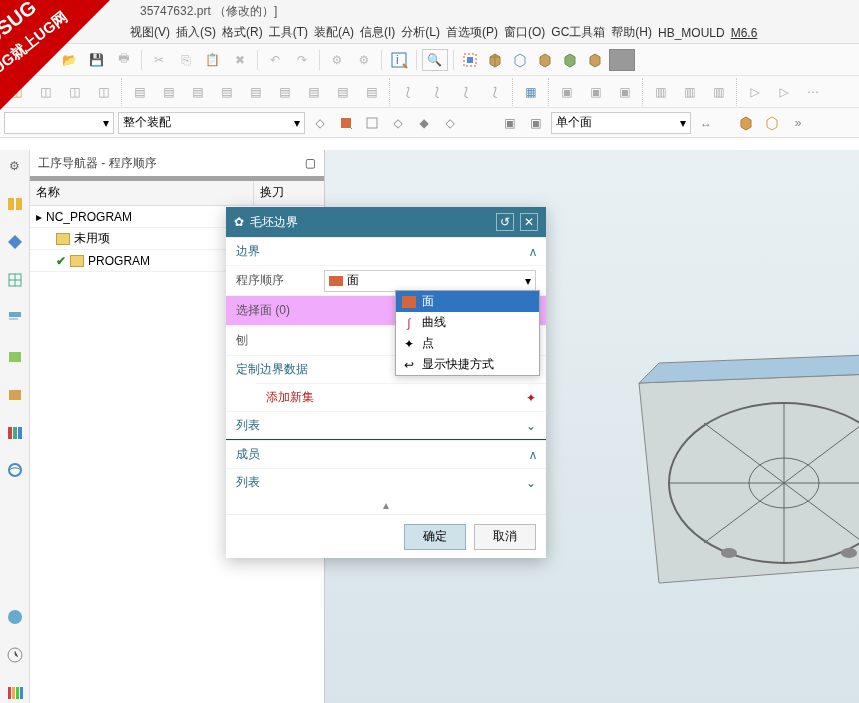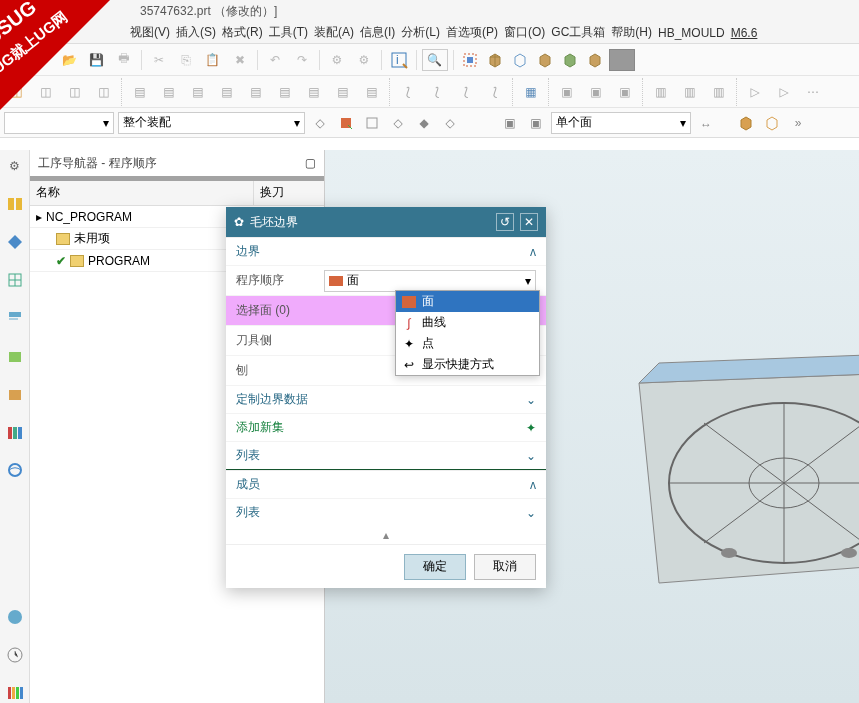--- a/index.html
+++ b/index.html
@@ -62,21 +62,21 @@
 .dialog-title .dbtn { width: 18px; height: 18px; display: flex; align-items: center; justify-content: center; border: 1px solid rgba(255,255,255,.5); cursor: pointer; }
 .dialog-body { padding: 0; }
 .section-head { height: 28px; display: flex; align-items: center; justify-content: space-between; padding: 0 10px; color: #2a6a86; border-top: 1px solid #eee; }
 .section-head .chev { color: #2a6a86; }
 .row { height: 30px; display: flex; align-items: center; padding: 0 10px; gap: 8px; border-top: 1px solid #f3f3f3; }
 .row.hl { background: #f0abfc; }
 .row label { flex: 0 0 80px; color: #555; }
 .row .sel { flex: 1; border: 1px solid #ccc; height: 22px; display: flex; align-items: center; padding: 0 4px; justify-content: space-between; }
 .row .sel .sicon { width: 14px; height: 10px; background: #d5653c; }
 .subrow { height: 28px; display: flex; align-items: center; padding: 0 10px; color: #2a6a86; justify-content: space-between; border-top: 1px solid #f3f3f3; }
-.subrow.disabled { color: #15803d; }
+.subrow.disabled { color: #b91c1c; margin-left: 30px; }
 .members { border-top: 1px solid #14532d; }
 .dlg-footer { height: 44px; display: flex; align-items: center; justify-content: flex-end; padding: 0 10px; gap: 8px; border-top: 1px solid #eee; }
 .dlg-footer .btn { height: 26px; padding: 0 18px; border: 1px solid #bbb; display: flex; align-items: center; background: #f5f5f5; }
 .dlg-footer .btn.primary { background: #cfe2ea; border-color: #8fb4c4; }
 .dlg-arrow { text-align: center; color: #888; padding: 2px; }
 
 
 .popup { position: absolute; top: 290px; left: 395px; width: 145px; background: #fff; border: 1px solid #aaa; box-shadow: 0 2px 8px rgba(0,0,0,.2); z-index: 60; }
 .popup .item { height: 21px; display: flex; align-items: center; padding: 0 6px; gap: 6px; }
 .popup .item.sel { background: #2f74c0; color: #fff; }
@@ -395,23 +395,20 @@
             <span class="sicon"></span>
             <span>面</span>
           </span>
         <span>▾</span>
       </div>
     </div>
     <div class="row hl">
       <label style="flex:1">选择面 (0)</label>
     </div>
     <div class="row">
-        <label>刀具侧</label>
-      </div>
-    <div class="row">
         <label>刨</label>
       </div>
     <div class="subrow">
       <span>定制边界数据</span>
         <span>⌄</span>
     </div>
     <div class="subrow disabled">
       <span>添加新集</span>
         <span>✦</span>
     </div>

